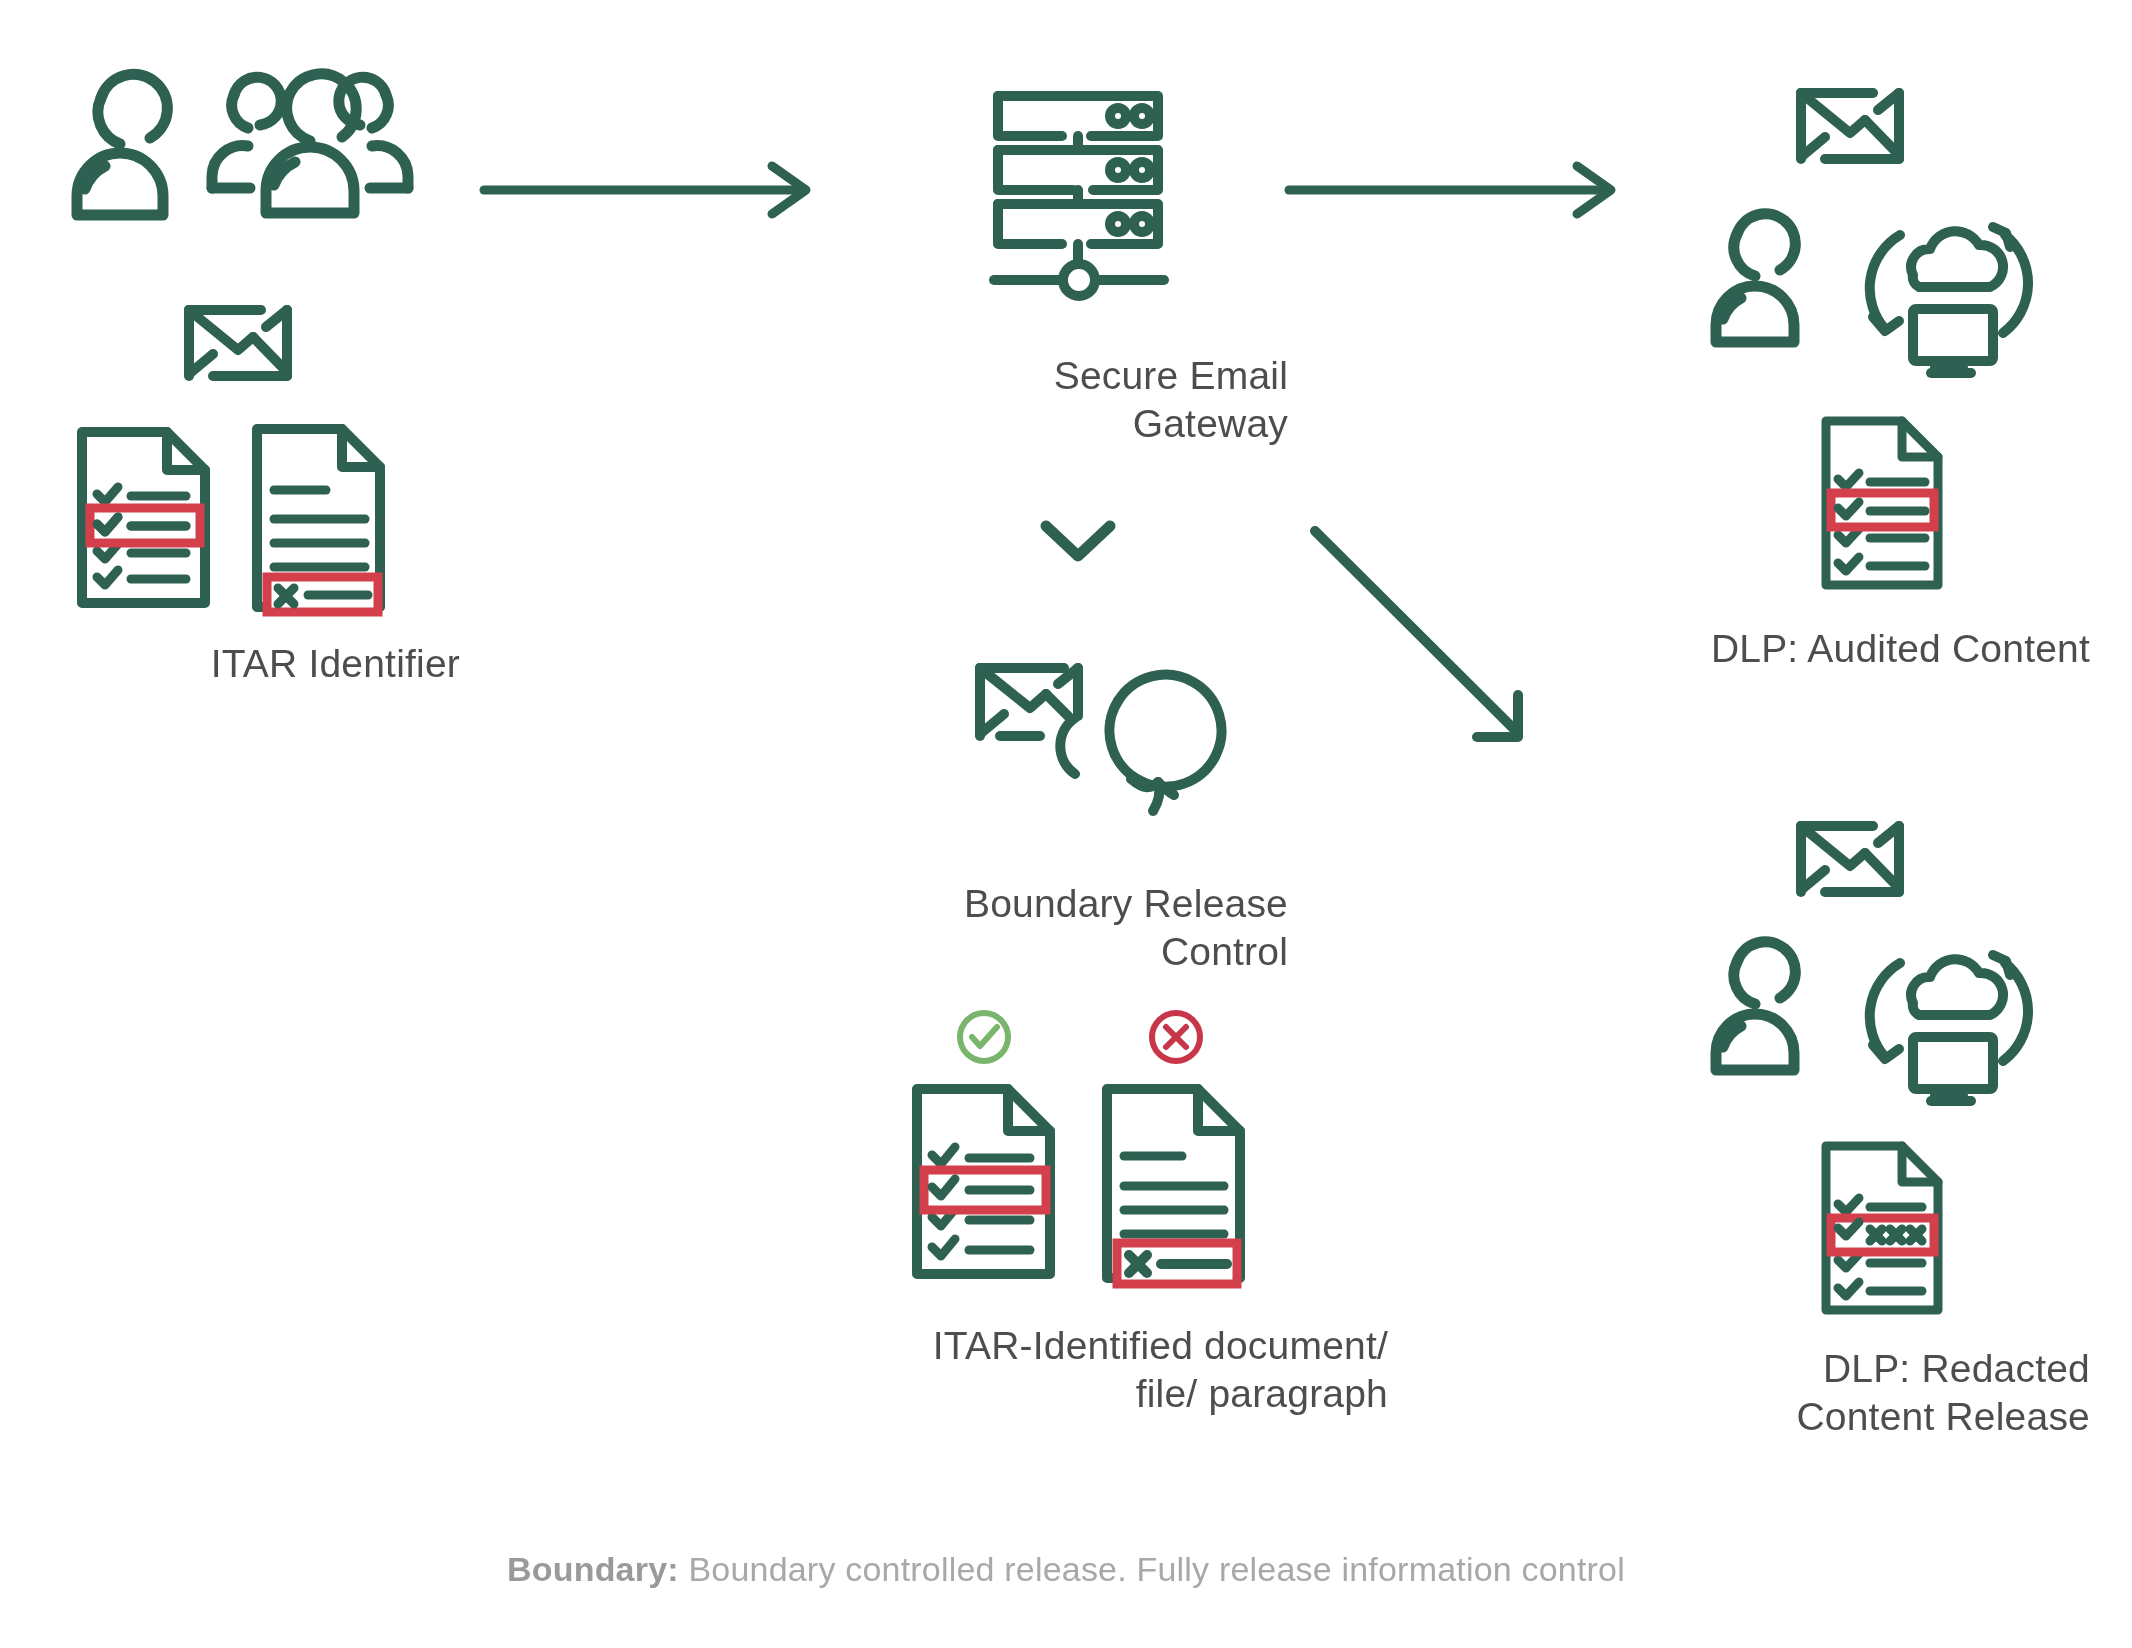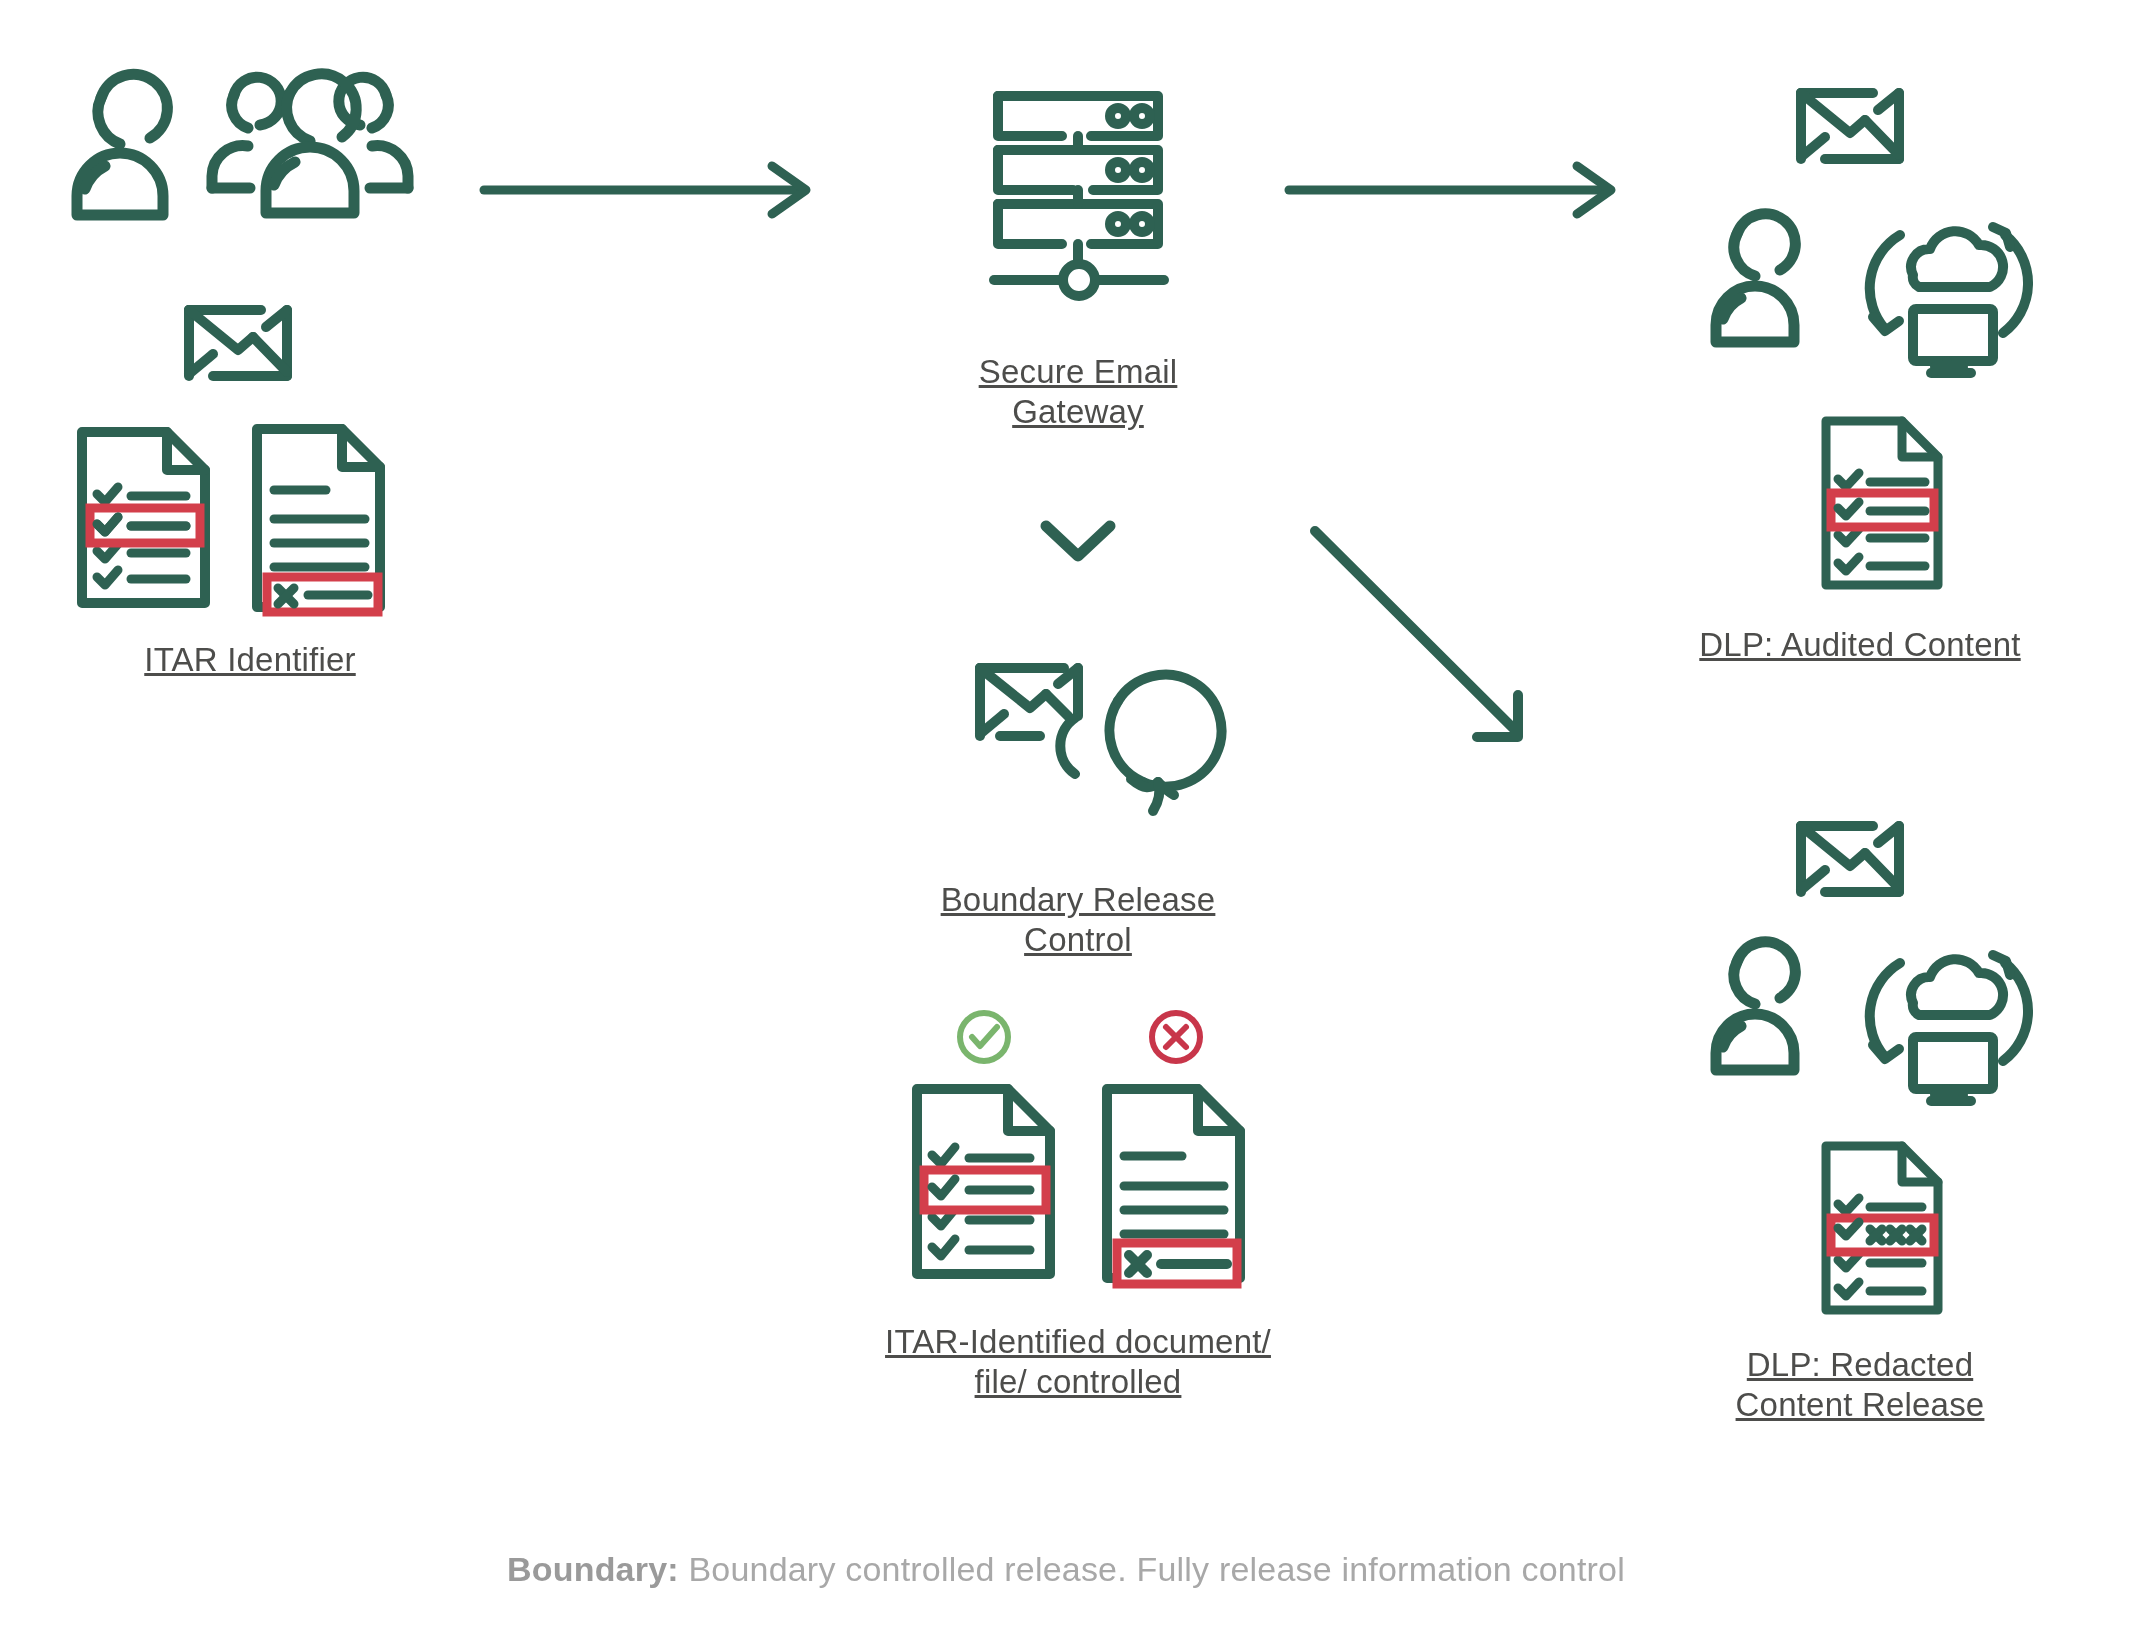--- a/index.html
+++ b/index.html
@@ -18,28 +18,27 @@
   }
   .stage {
     position: absolute;
     left: 0; top: 0;
     width: 2132px;
     height: 1648px;
   }
   .node { position: absolute; }
   .caption {
     position: absolute;
-    text-align: center;
-    font-size: 33px;
+    text-align: right;
+    font-size: 39px;
     line-height: 1.22;
     color: #4d4d4b;
     letter-spacing: 0.2px;
     font-weight: 400;
     white-space: pre-line;
-    text-decoration: underline;
   }
   .footer {
     position: absolute;
     left: 0;
     width: 2132px;
     text-align: center;
     font-size: 34px;
     color: #a8a8a8;
     letter-spacing: 0.2px;
   }
@@ -294,21 +293,21 @@
       <rect x="17" y="161" width="120" height="41" fill="#ffffff" stroke="#d33f4b" stroke-width="9"></rect>
       <g fill="none" stroke="#2e6152" stroke-width="10" stroke-linecap="round">
         <path d="M29 173 L47 191"></path>
         <path d="M47 173 L29 191"></path>
         <path d="M61 182 L127 182"></path>
       </g>
     </svg>
   </div>
 
   <div class="caption" style="left:768px; top:1322px; width:620px;">ITAR-Identified document/
-file/ controlled</div>
+file/ paragraph</div>
 
   <div class="node" style="left:1795px; top:85px;">
     <svg width="110" height="82" viewBox="0 0 110 82">
       <g fill="none" stroke="#2e6152" stroke-width="10" stroke-linecap="round" stroke-linejoin="round">
         <path d="M6 8 L6 74"></path>
         <path d="M104 8 L104 74"></path>
         <path d="M6 8 L78 8"></path>
         <path d="M30 74 L104 74"></path>
         <path d="M6 8 L55 48 L70 35"></path>
         <path d="M104 8 L83 25"></path>

